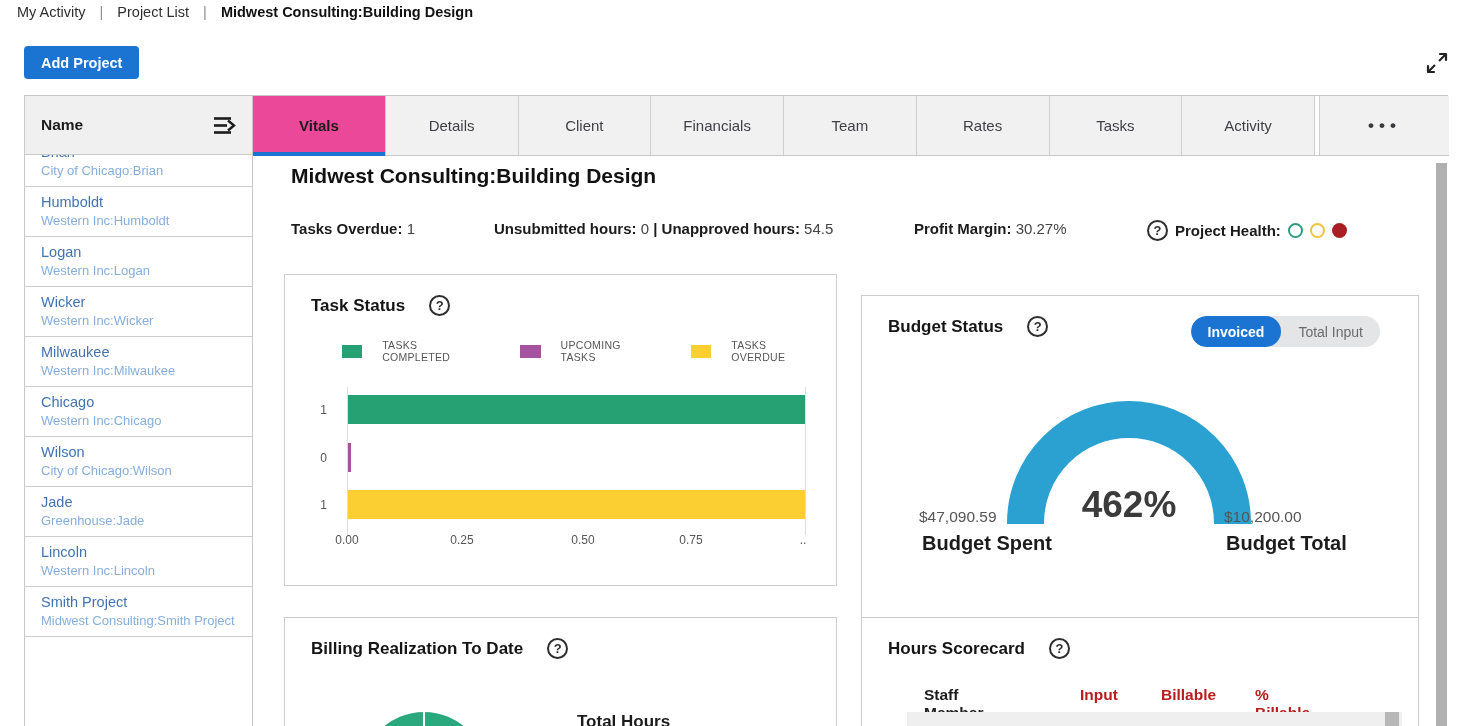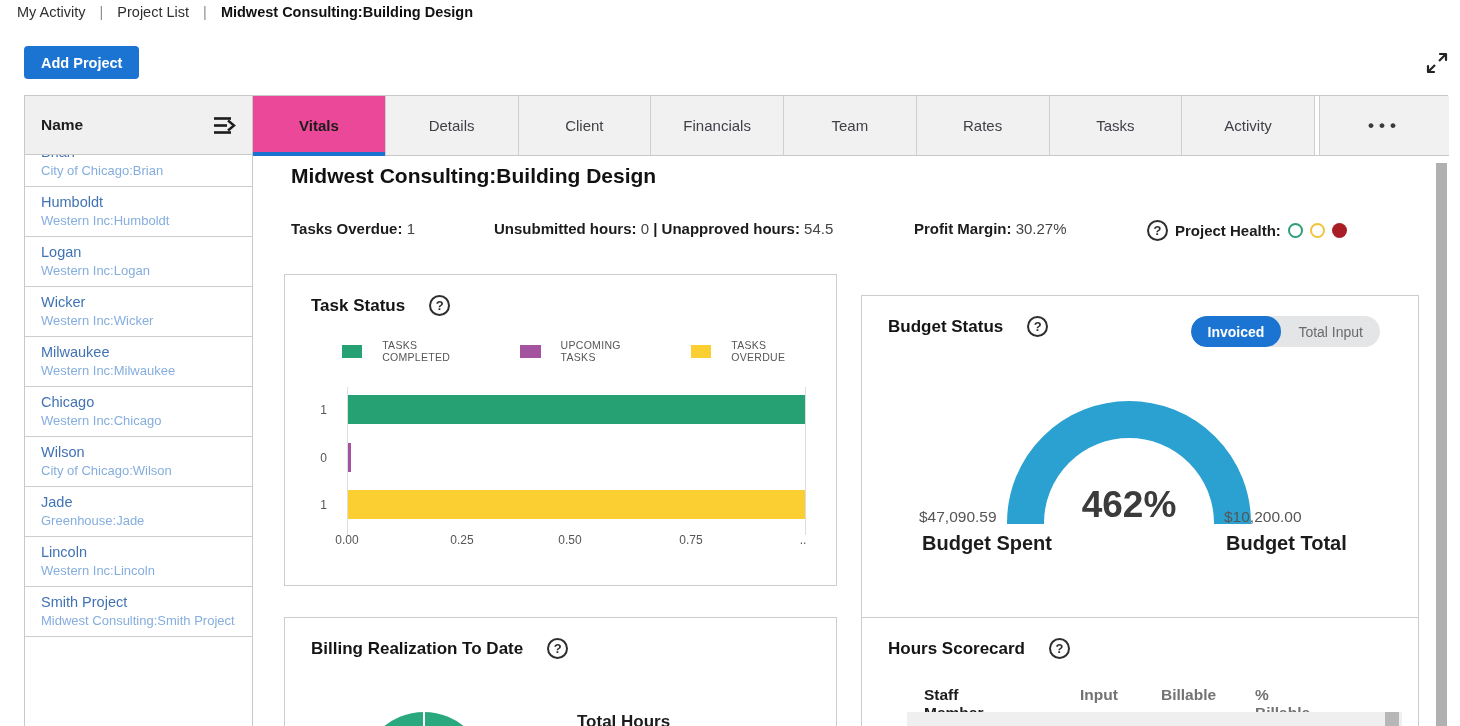--- a/index.html
+++ b/index.html
@@ -102,21 +102,21 @@
   .money { position:absolute; font-size:15.5px; color:#555; }
   .money-label { position:absolute; font-size:20px; font-weight:bold; color:#1c1c1c; }
 
   
   .pie { position:absolute; left:76px; top:94px; width:126px; height:126px; border-radius:50%; }
   .pie .divider { position:absolute; left:62px; top:0; width:2px; height:20px; background:#fff; }
   .pie-side-label { position:absolute; left:292px; top:94px; font-size:17px; font-weight:bold; color:#1c1c1c; }
 
   
   .hs-header { position:absolute; top:68px; font-size:15.5px; font-weight:bold; }
-  .hs-col { position:absolute; cursor:pointer; color:#737373; }
+  .hs-col { position:absolute; cursor:pointer; color:#b91c1c; }
   .hs-col.static { color:#1c1c1c; cursor:default; }
   .hs-row { position:absolute; left:45px; top:94px; width:495px; height:40px; background:#efefef; }
   .hs-thumb { position:absolute; left:523px; top:94px; width:14px; height:40px; background:#b7b7b7; }
 </style>
 </head>
 <body>
 
 <div id="page">
 
   <div class="breadcrumb">
@@ -262,21 +262,21 @@
         <span class="ylab" style="left:22px; top:128px;">1</span>
         <span class="ylab" style="left:22px; top:176px;">0</span>
         <span class="ylab" style="left:22px; top:223px;">1</span>
 
         <div class="bar" style="left: 63px; top: 120px; width: 457px; background-color: rgb(37, 161, 115);"></div>
         <div class="bar" style="left: 63px; top: 168px; width: 3px; background-color: rgb(164, 83, 159);"></div>
         <div class="bar" style="left: 63px; top: 215px; width: 457px; background-color: rgb(251, 206, 50);"></div>
 
         <span class="xlab" style="left:62px;">0.00</span>
         <span class="xlab" style="left:177px;">0.25</span>
-        <span class="xlab" style="left:285px;">0.50</span>
+        <span class="xlab" style="left:298px;">0.50</span>
         <span class="xlab" style="left:406px;">0.75</span>
         <span class="xlab" style="left:518px;">..</span>
       </div>
 
       <div class="panel" id="panel-budget">
         <div class="panel-title">
           <span>Budget Status</span>
           <span class="qicon">?</span>
         </div>
         <div class="toggle">

